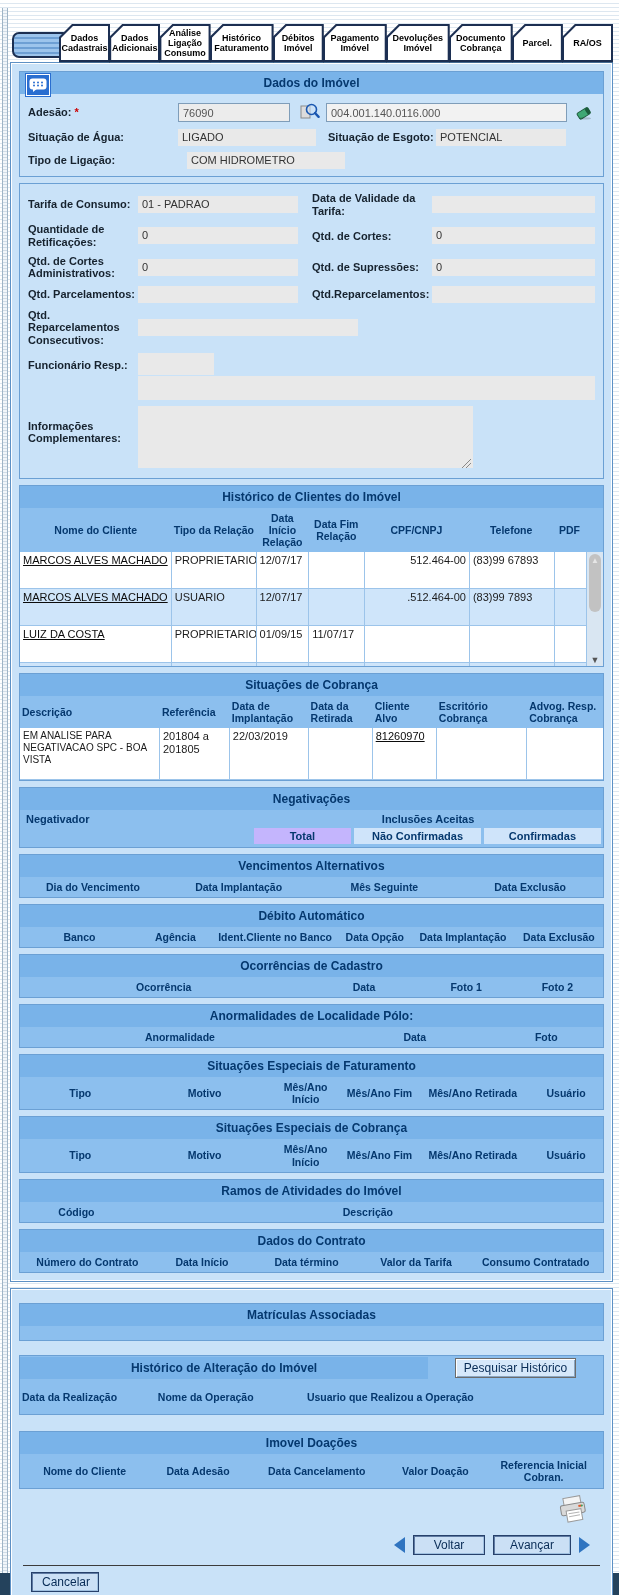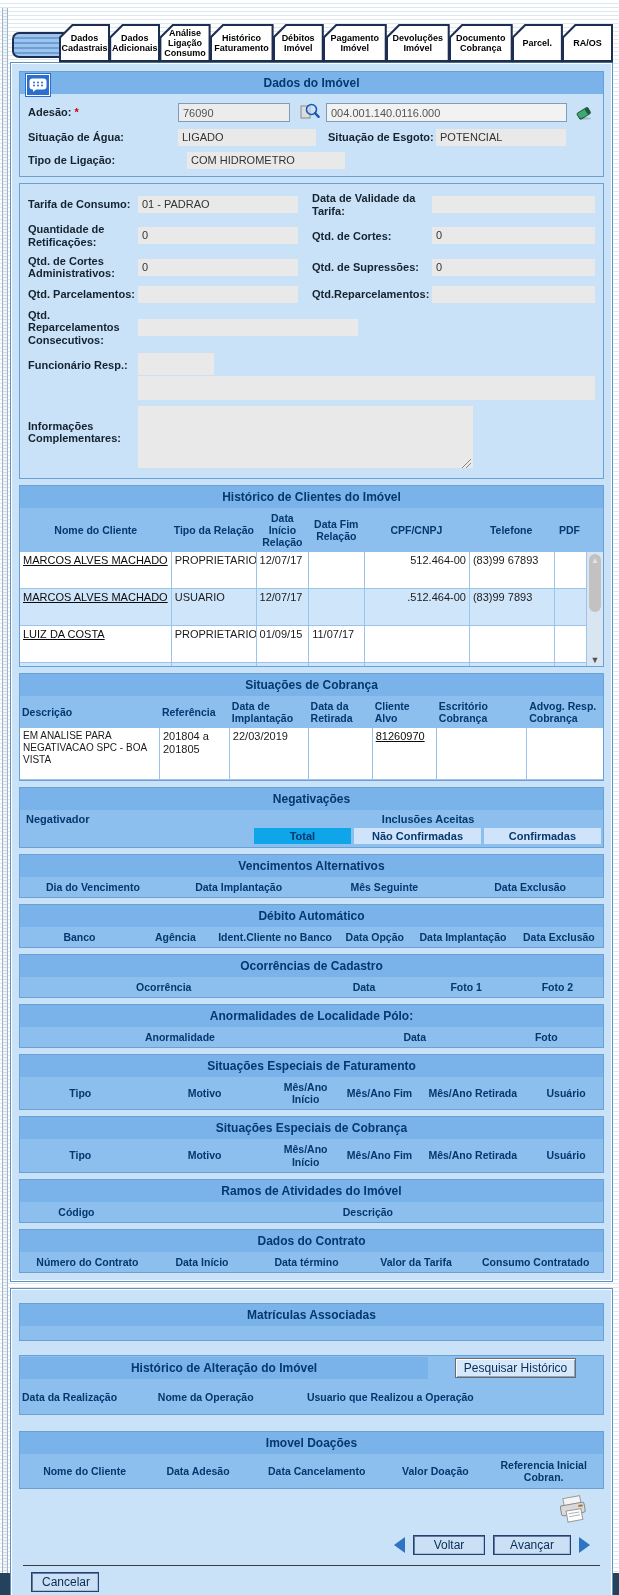--- a/index.html
+++ b/index.html
@@ -318,21 +318,21 @@
 
     <div class="panel solid">
       <div class="ptitle">Negativações</div>
       <div style="display:flex; font-size:11px; font-weight:bold;" class="navy">
         <div style="flex-basis:40%; padding:3px 6px; display:flex; align-items:flex-end;">Negativador</div>
         <div style="flex:1; text-align:center; padding:3px 0;">Inclusões Aceitas</div>
       </div>
       <div style="display:flex; padding:0 2px 3px 2px;">
         <div style="flex-basis:40%;"></div>
         <div style="flex:1; display:flex; gap:3px;">
-          <div style="flex:1; background:#0ea5e9; text-align:center; font-size:11px; font-weight:bold; padding:2px 0;" class="navy">Total</div>
+          <div style="flex:1; background:#c4b5fd; text-align:center; font-size:11px; font-weight:bold; padding:2px 0;" class="navy">Total</div>
           <div style="flex:1.3; background:#cfe4fa; text-align:center; font-size:11px; font-weight:bold; padding:2px 0;" class="navy">Não Confirmadas</div>
           <div style="flex:1.2; background:#cfe4fa; text-align:center; font-size:11px; font-weight:bold; padding:2px 0;" class="navy">Confirmadas</div>
         </div>
       </div>
     </div>
 
     <div class="panel solid">
       <div class="ptitle">Vencimentos Alternativos</div>
       <div class="cols" style="background:transparent;">
         <div style="flex:1;">Dia do Vencimento</div>

